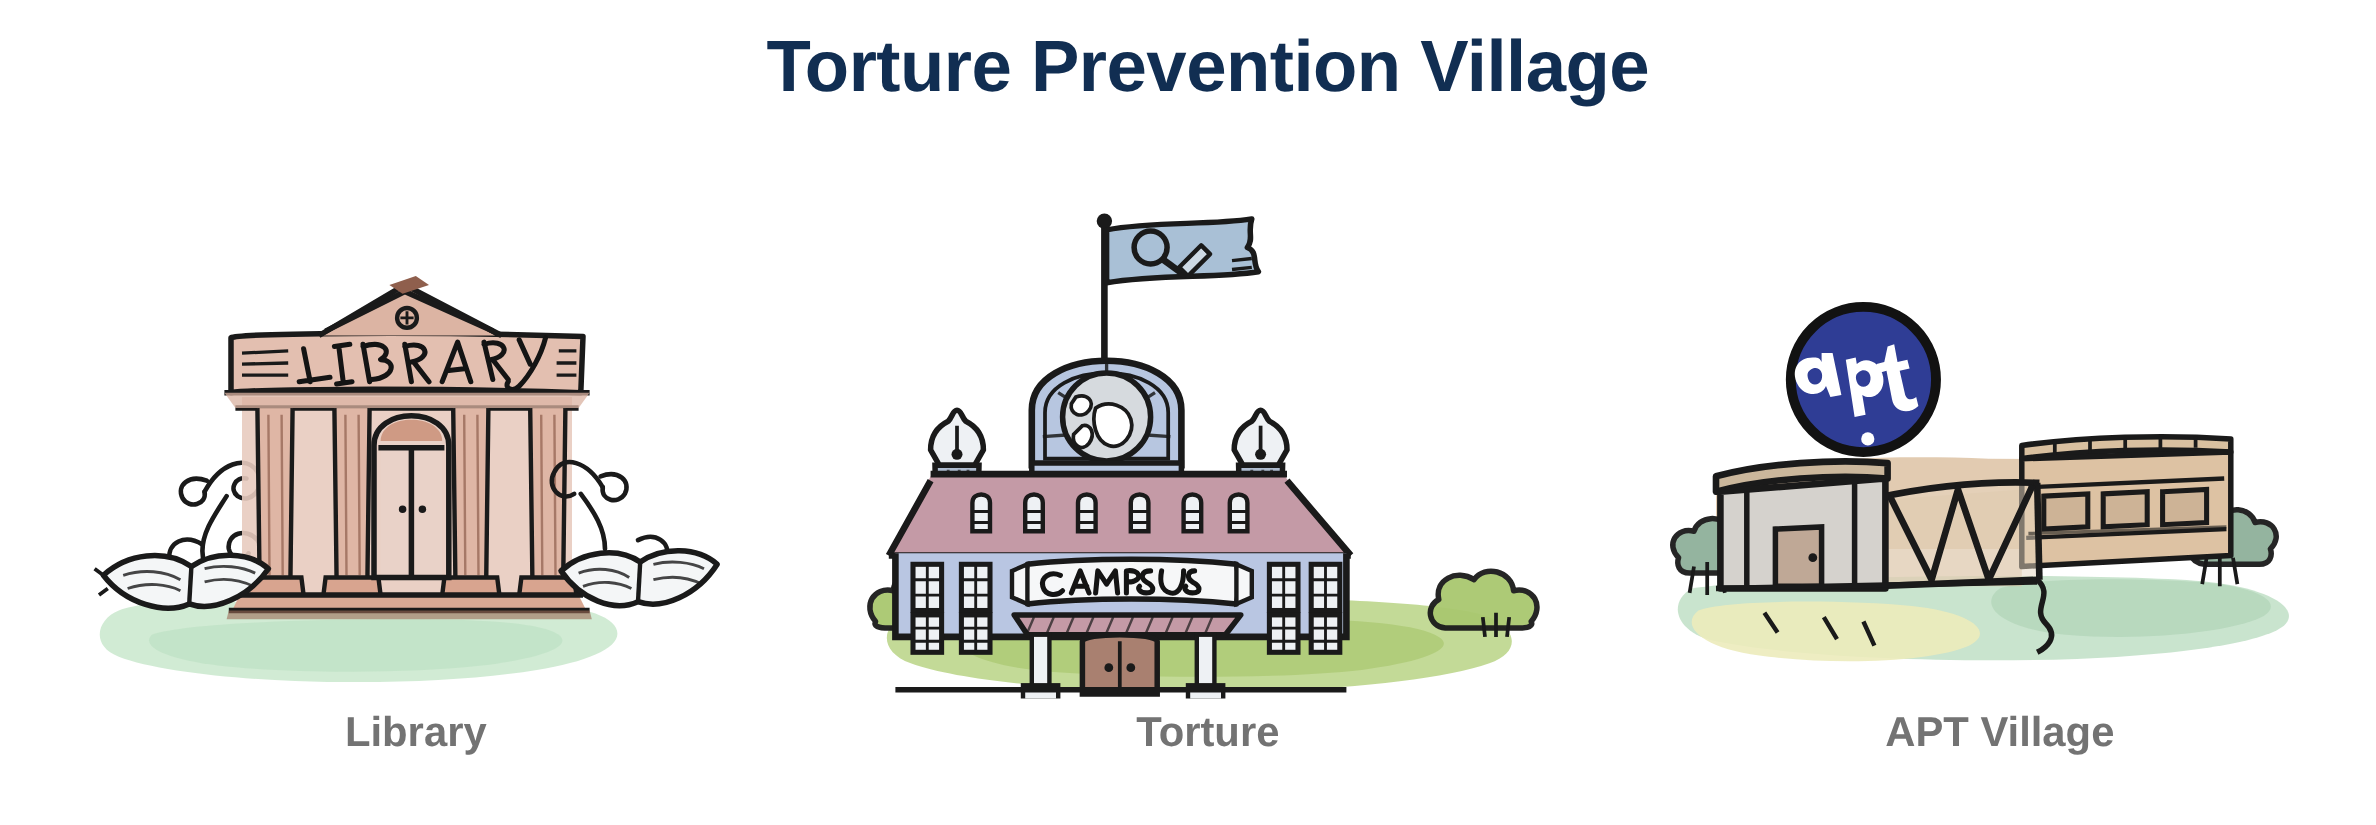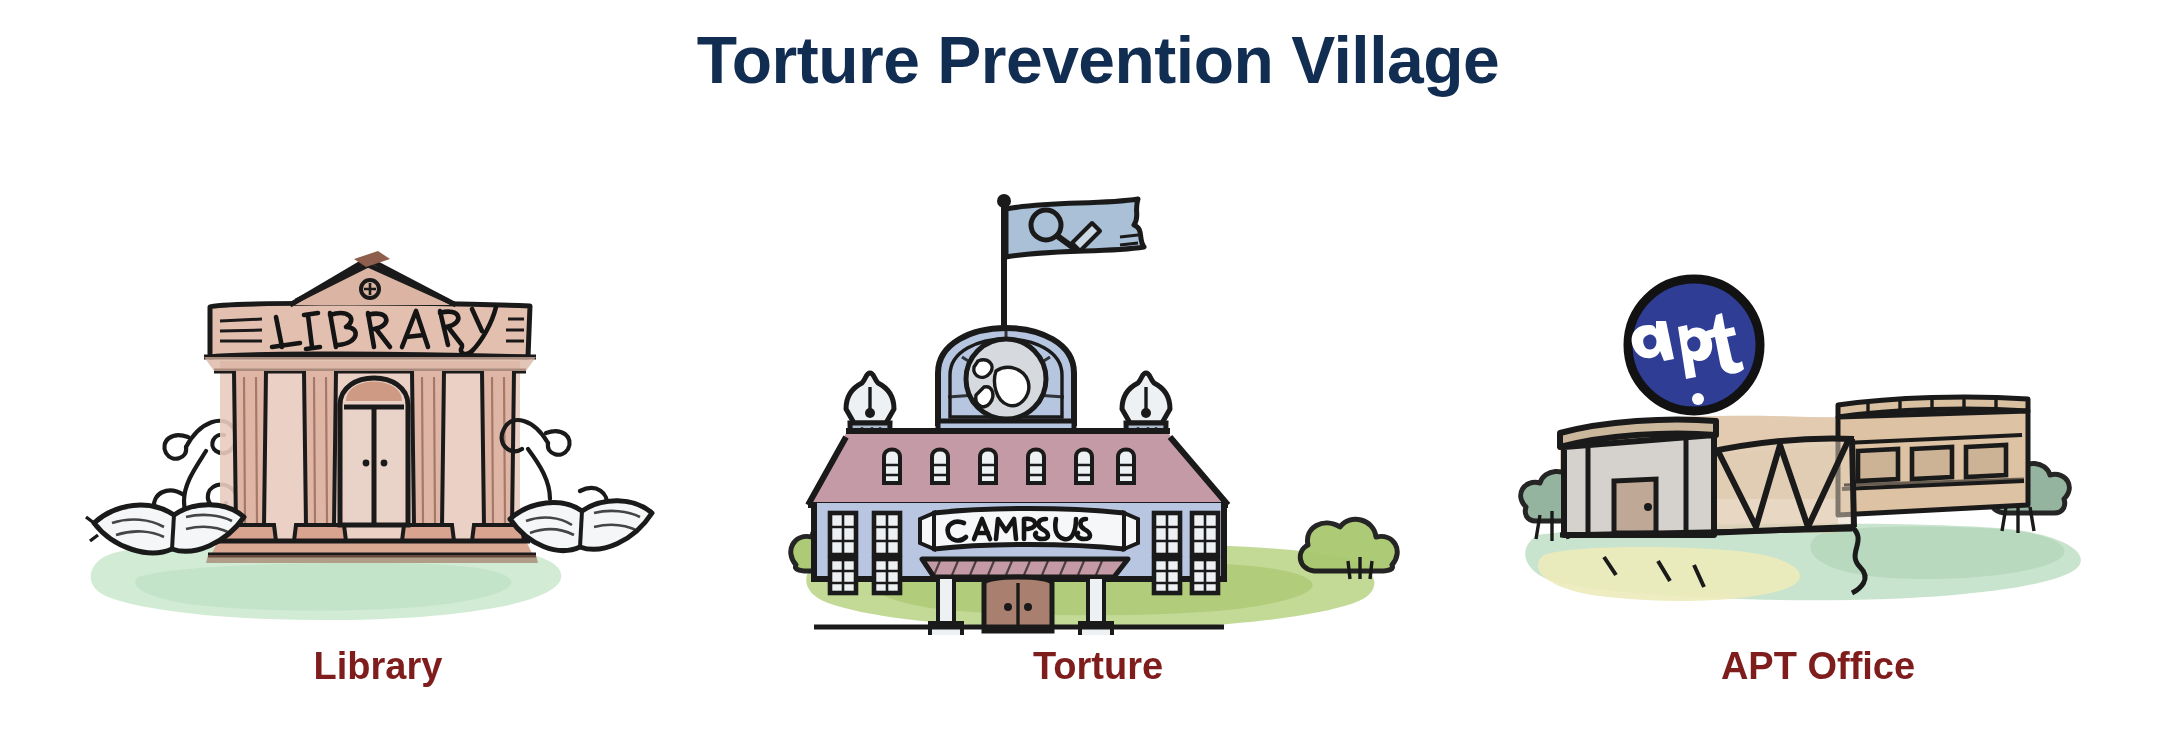--- a/index.html
+++ b/index.html
@@ -48,21 +48,21 @@
     height:470px;
     display:flex;
     align-items:flex-end;
     justify-content:center;
   }
   .art-wrap svg { display:block; }
   .cell-label {
     margin-top:12px;
     font-size:38px;
     font-weight:bold;
-    color:#7f1d1d;
+    color:#737373;
     line-height:1.05;
   }
 </style>
 </head>
 <body>
 
 <div class="page">
 
   <h1 class="page-title">Torture Prevention Village</h1>
 
@@ -443,17 +443,17 @@
           </g>
 
           <path d="M52 300 L344 294" stroke="#1a1a1a" stroke-width="5" fill="none"></path>
           <path d="M344 292 C360 306 338 318 352 332 C364 344 352 354 344 358" stroke="#1a1a1a" stroke-width="5" fill="none"></path>
           <g stroke="#1a1a1a" stroke-width="4" fill="none">
             <path d="M96 322 L108 340 M150 326 L162 346 M186 330 L196 352"></path>
           </g>
           <path d="M336 250 L516 244" stroke="#1a1a1a" stroke-width="3" fill="none" opacity="0.6"></path>
         </svg>
       </div>
-      <div class="cell-label">APT Office</div>
+      <div class="cell-label">APT Village</div>
     </div>
 
   </div>
 </div>
 
 </body></html>

